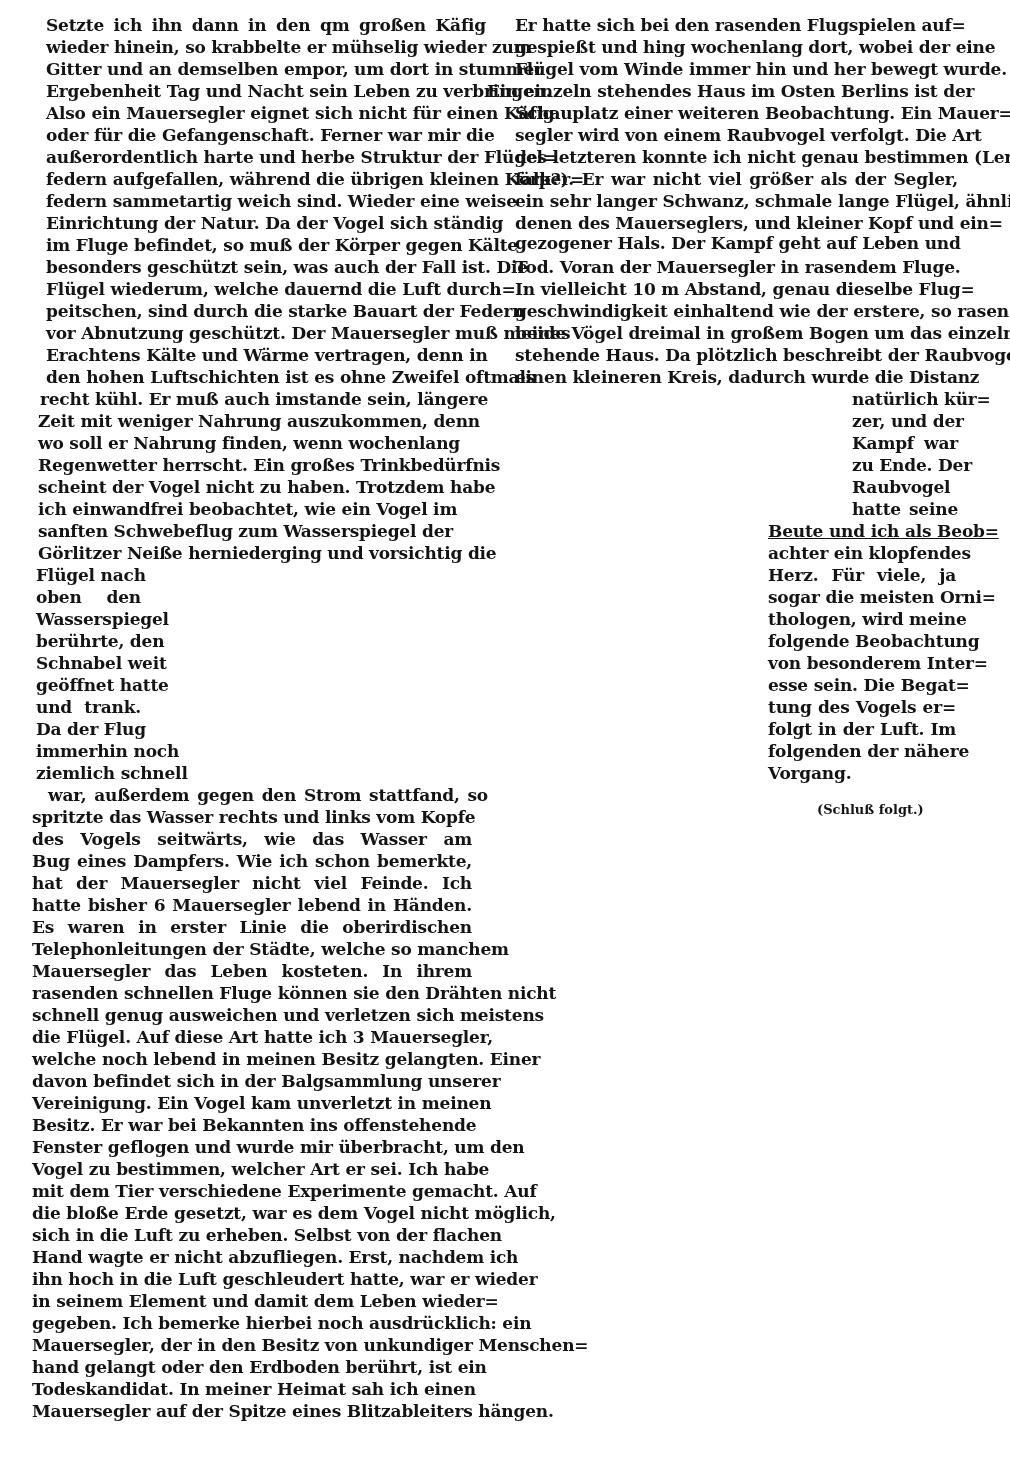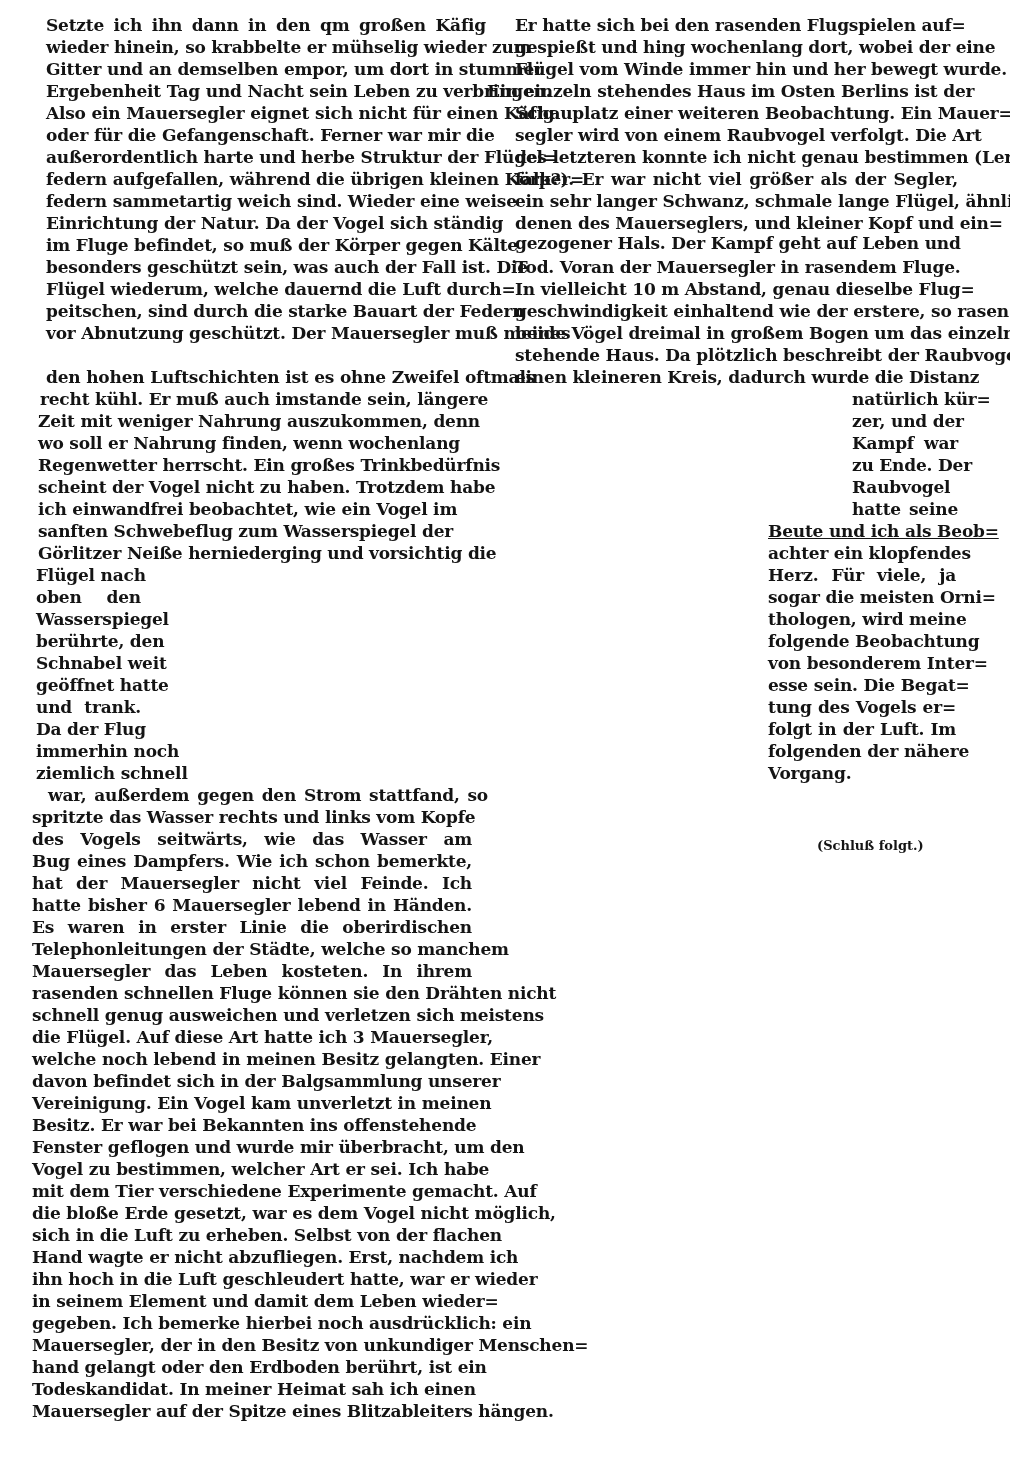--- a/index.html
+++ b/index.html
@@ -23,20 +23,21 @@
     <div class="line j" style="left: 46px; top: 124px; width: 440px;">oder für die Gefangenschaft. Ferner war mir die</div>
     <div class="line j" style="left: 46px; top: 146px; width: 440px;">außerordentlich harte und herbe Struktur der Flügel=</div>
     <div class="line j" style="left: 46px; top: 168px; width: 440px;">federn aufgefallen, während die übrigen kleinen Körper=</div>
     <div class="line j" style="left: 46px; top: 190px; width: 440px;">federn sammetartig weich sind. Wieder eine weise</div>
     <div class="line j" style="left: 46px; top: 212px; width: 440px;">Einrichtung der Natur. Da der Vogel sich ständig</div>
     <div class="line j" style="left: 46px; top: 234px; width: 440px;">im Fluge befindet, so muß der Körper gegen Kälte</div>
     <div class="line j" style="left: 46px; top: 256px; width: 440px;">besonders geschützt sein, was auch der Fall ist. Die</div>
     <div class="line j" style="left: 46px; top: 278px; width: 440px;">Flügel wiederum, welche dauernd die Luft durch=</div>
     <div class="line j" style="left: 46px; top: 300px; width: 440px;">peitschen, sind durch die starke Bauart der Federn</div>
     <div class="line j" style="left: 46px; top: 322px; width: 440px;">vor Abnutzung geschützt. Der Mauersegler muß meines</div>
+    <div class="line j" style="left: 46px; top: 344px; width: 440px;">Erachtens Kälte und Wärme vertragen, denn in</div>
     <div class="line j" style="left: 46px; top: 366px; width: 440px;">den hohen Luftschichten ist es ohne Zweifel oftmals</div>
     <div class="line" style="left: 40px; top: 388px; width: 390px;">recht kühl. Er muß auch imstande sein, längere</div>
     <div class="line j" style="left: 38px; top: 410px; width: 390px;">Zeit mit weniger Nahrung auszukommen, denn</div>
     <div class="line j" style="left: 38px; top: 432px; width: 390px;">wo soll er Nahrung finden, wenn wochenlang</div>
     <div class="line j" style="left: 38px; top: 454px; width: 390px;">Regenwetter herrscht. Ein großes Trinkbedürfnis</div>
     <div class="line j" style="left: 38px; top: 476px; width: 390px;">scheint der Vogel nicht zu haben. Trotzdem habe</div>
     <div class="line j" style="left: 38px; top: 498px; width: 390px;">ich einwandfrei beobachtet, wie ein Vogel im</div>
     <div class="line j" style="left: 38px; top: 520px; width: 390px;">sanften Schwebeflug zum Wasserspiegel der</div>
     <div class="line j" style="left: 38px; top: 542px; width: 390px;">Görlitzer Neiße herniederging und vorsichtig die</div>
     <div class="line" style="left: 36px; top: 564px; width: 110px;">Flügel nach</div>
@@ -109,13 +110,13 @@
     <div class="line j" style="left: 768px; top: 586px; width: 188px;">sogar die meisten Orni=</div>
     <div class="line j" style="left: 768px; top: 608px; width: 188px;">thologen, wird meine</div>
     <div class="line j" style="left: 768px; top: 630px; width: 188px;">folgende Beobachtung</div>
     <div class="line j" style="left: 768px; top: 652px; width: 188px;">von besonderem Inter=</div>
     <div class="line j" style="left: 768px; top: 674px; width: 188px;">esse sein. Die Begat=</div>
     <div class="line j" style="left: 768px; top: 696px; width: 188px;">tung des Vogels er=</div>
     <div class="line j" style="left: 768px; top: 718px; width: 188px;">folgt in der Luft. Im</div>
     <div class="line j" style="left: 768px; top: 740px; width: 188px;">folgenden der nähere</div>
     <div class="line" style="left: 768px; top: 762px; width: 100px;">Vorgang.</div>
   </div>
-<div class="end" style="left:817px;top:838px;">(Schluß folgt.)</div>
+<div class="end" style="left:817px;top:802px;">(Schluß folgt.)</div>
 
 </body></html>

